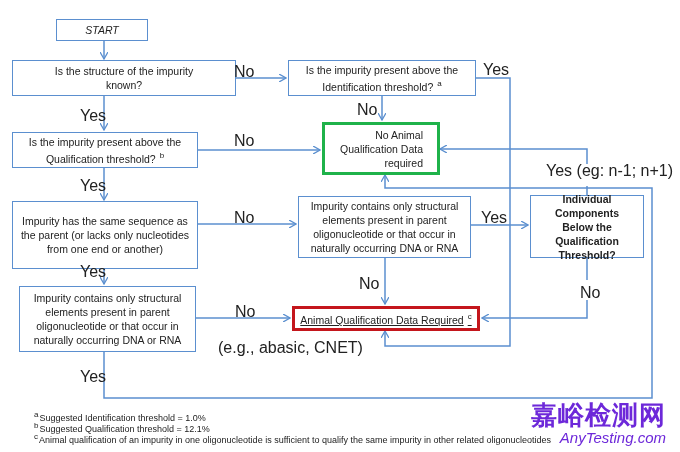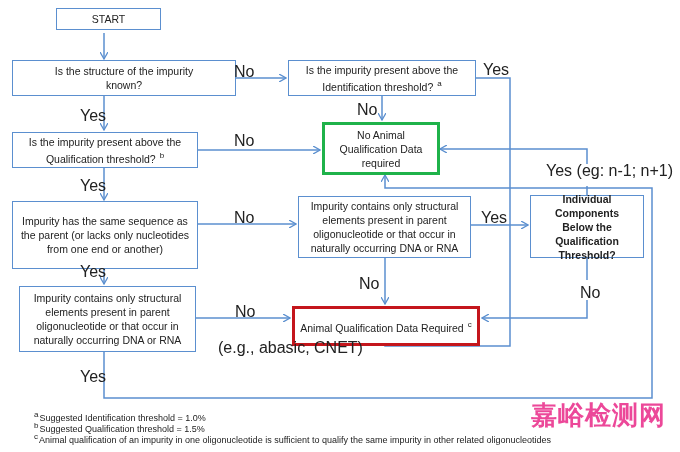--- a/index.html
+++ b/index.html
@@ -5,21 +5,21 @@
   html, body { margin: 0; padding: 0; background: #ffffff; }
   body { width: 680px; height: 452px; position: relative; overflow: hidden; font-family: "Liberation Sans", sans-serif; color: #222; }
   #wires { position: absolute; left: 0; top: 0; width: 680px; height: 452px; }
   .box { position: absolute; box-sizing: border-box; border: 1.5px solid #5b8fcf; background: #fff; display: flex; align-items: center; justify-content: center; text-align: center; font-size: 10.5px; line-height: 14px; padding: 2px 4px; }
   .box.green { border: 3px solid #1fb24a; }
   .box.red { border: 3px solid #c4161c; }
   .box sup { font-size: 8px; vertical-align: 5px; margin-left: 4px; }
   .lbl { position: absolute; font-size: 16px; background: transparent; white-space: nowrap; }
   .foot { position: absolute; left: 34px; font-size: 9px; line-height: 10px; white-space: nowrap; }
   .foot sup { font-size: 8px; vertical-align: 4px; margin-right: 1px; }
-  .wm { position: absolute; right: 14px; top: 398px; text-align: right; color: #ec4899; }
+  .wm { position: absolute; right: 14px; top: 398px; text-align: right; color: #6d28d9; }
   .wm .cn { font-size: 26px; font-weight: bold; letter-spacing: 1px; font-family: "DejaVu Sans", sans-serif; }
   .wm .en { font-size: 15px; font-style: italic; margin-top: -4px; }
 </style>
 </head>
 <body>
 
 <svg id="wires" xmlns="http://www.w3.org/2000/svg">
   <defs>
     <marker id="arr" markerWidth="8" markerHeight="8" refX="7" refY="4" orient="auto" markerUnits="userSpaceOnUse">
       <path d="M0,0 L7,4 L0,8" fill="none" stroke="#5b8fcf" stroke-width="1.3"></path>
@@ -54,33 +54,33 @@
 
     <polyline points="587,258 587,280"></polyline>
     <polyline points="587,300 587,318 482,318" marker-end="url(#arr)"></polyline>
 
     <line x1="196" y1="318" x2="290" y2="318" marker-end="url(#arr)"></line>
 
     <polyline points="104,352 104,398 652,398 652,188 385,188 385,175" marker-end="url(#arr)"></polyline>
   </g>
 </svg>
 
-<div class="box" style="left:56px;top:8px;width:105px;height:22px;">
+<div class="box" style="left:56px;top:19px;width:92px;height:22px;font-style:italic;">
   <span>START</span>
 </div>
 
 <div class="box" style="left:12px;top:60px;width:224px;height:36px;">
   <span style="padding:0 30px;">Is the structure of the impurity known?</span>
 </div>
 
 <div class="box" style="left:288px;top:60px;width:188px;height:36px;justify-content:center;">
   <span><span>Is the impurity present above the Identification threshold?</span><sup>a</sup></span>
 </div>
 
-<div class="box green" style="left:322px;top:122px;width:118px;height:53px;">
+<div class="box green" style="left:322px;top:122px;width:118px;height:53px;text-align:right;">
   <span style="padding:0 10px;">No Animal Qualification Data required</span>
 </div>
 
 <div class="box" style="left:12px;top:132px;width:186px;height:36px;">
   <span><span>Is the impurity present above the Qualification threshold?</span><sup>b</sup></span>
 </div>
 
 <div class="box" style="left:12px;top:201px;width:186px;height:68px;">
   <span>Impurity has the same sequence as the parent (or lacks only nucleotides from one end or another)</span>
 </div>
@@ -90,39 +90,40 @@
 </div>
 
 <div class="box" style="left:530px;top:195px;width:114px;height:63px;">
   <span style="padding:0 4px;font-weight:bold;">Individual Components Below the Qualification Threshold?</span>
 </div>
 
 <div class="box" style="left:19px;top:286px;width:177px;height:66px;">
   <span>Impurity contains only structural elements present in parent oligonucleotide or that occur in naturally occurring DNA or RNA</span>
 </div>
 
-<div class="box red" style="left:292px;top:306px;width:188px;height:40px;">
+<div class="box red" style="left:292px;top:306px;width:188px;height:25px;text-decoration:underline;">
   <span><span>Animal Qualification Data Required</span><sup>c</sup></span>
 </div>
 
 <span class="lbl" style="left:234px;top:63px;">No</span>
 <span class="lbl" style="left:80px;top:107px;">Yes</span>
 <span class="lbl" style="left:483px;top:61px;">Yes</span>
 <span class="lbl" style="left:357px;top:101px;">No</span>
 <span class="lbl" style="left:234px;top:132px;">No</span>
 <span class="lbl" style="left:80px;top:177px;">Yes</span>
 <span class="lbl" style="left:234px;top:209px;">No</span>
 <span class="lbl" style="left:80px;top:263px;">Yes</span>
 <span class="lbl" style="left:481px;top:209px;">Yes</span>
 <span class="lbl" style="left:359px;top:275px;">No</span>
 <span class="lbl" style="left:546px;top:162px;">Yes (eg: n-1; n+1)</span>
 <span class="lbl" style="left:580px;top:284px;">No</span>
 <span class="lbl" style="left:235px;top:303px;">No</span>
 <span class="lbl" style="left:196px;top:339px;margin-left:22px;">(e.g., abasic, CNET)</span>
 <span class="lbl" style="left:80px;top:368px;">Yes</span>
 
 <div class="foot" style="top:410px;"><sup>a</sup><span>Suggested Identification threshold = 1.0%</span></div>
-<div class="foot" style="top:421px;"><sup>b</sup><span>Suggested Qualification threshold  = 1.5%</span></div>
+<div class="foot" style="top:421px;"><sup>b</sup><span>Suggested Qualification threshold  = 12.1%</span></div>
 <div class="foot" style="top:432px;"><sup>c</sup><span>Animal qualification of an impurity in one oligonucleotide is sufficient to qualify the same impurity in other related oligonucleotides</span></div>
 
 <div class="wm">
   <div class="cn">嘉峪检测网</div>
+  <div class="en">AnyTesting.com</div>
 </div>
 
 </body></html>

